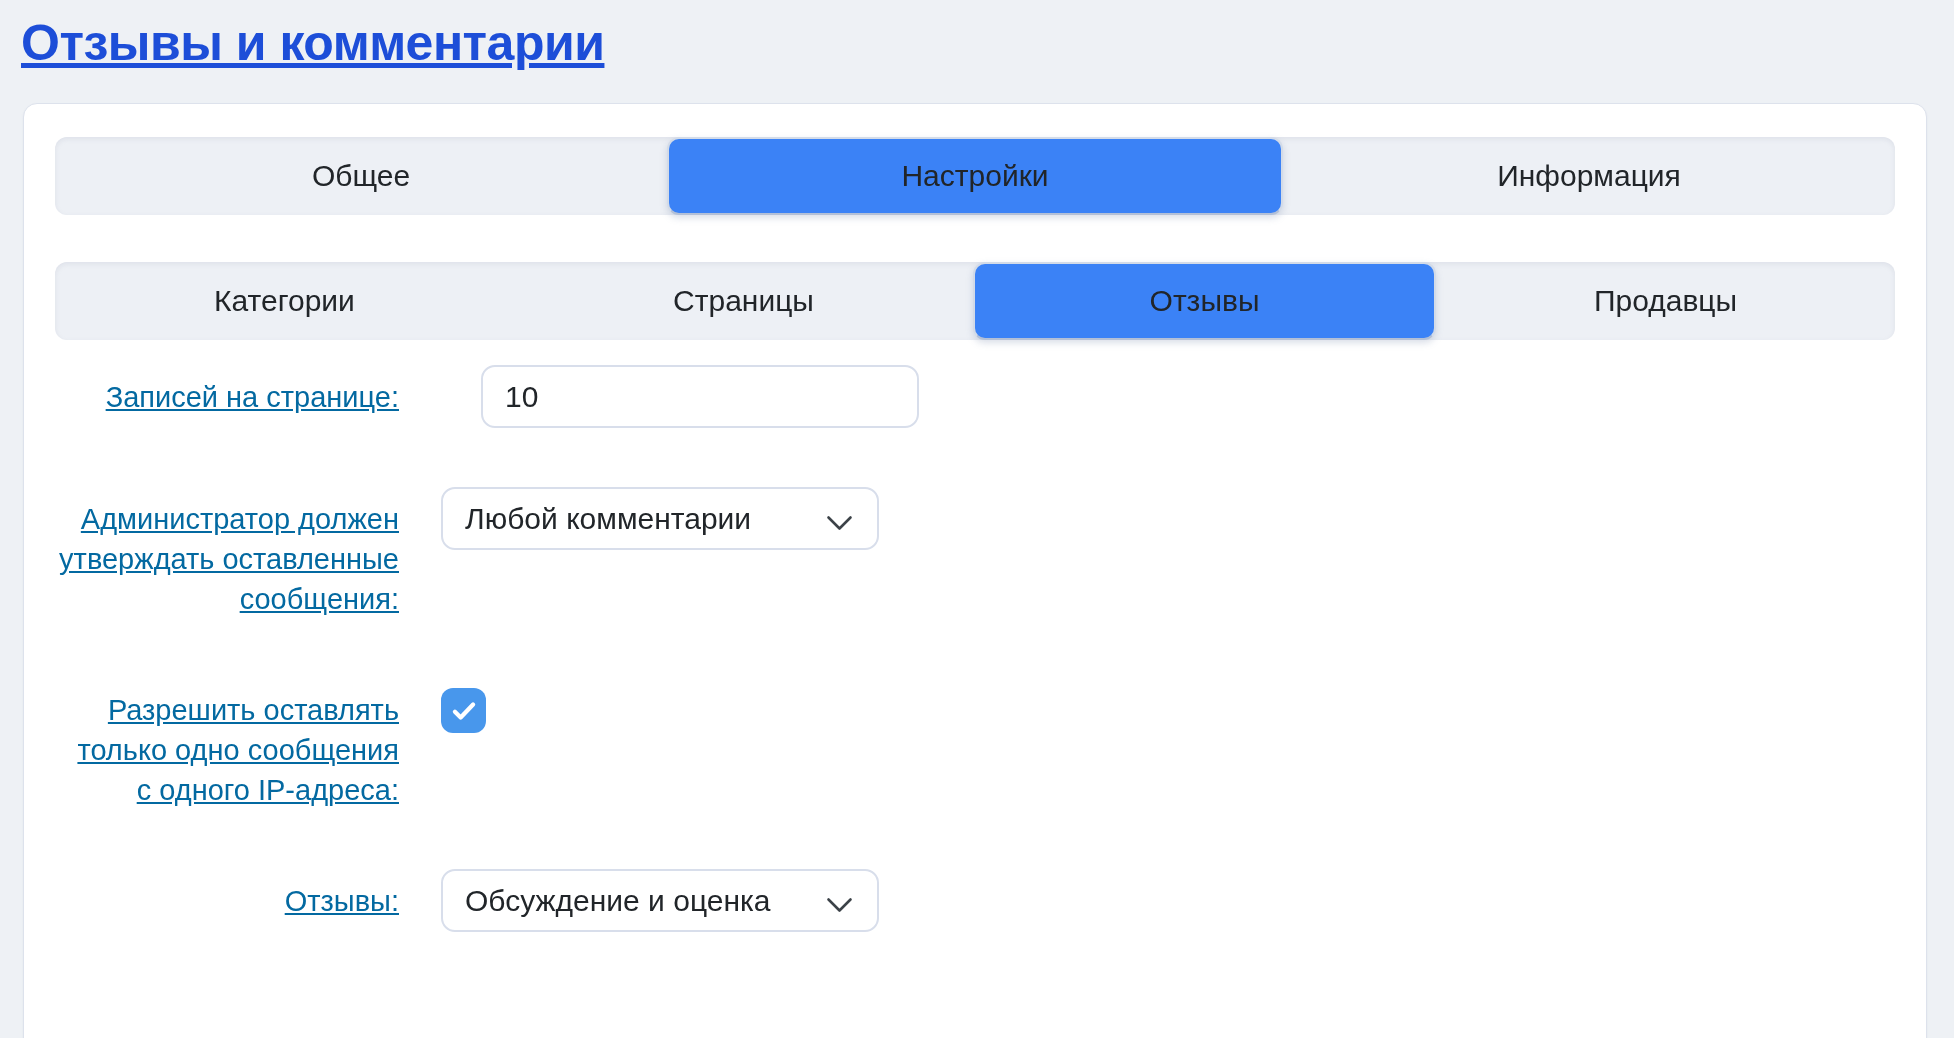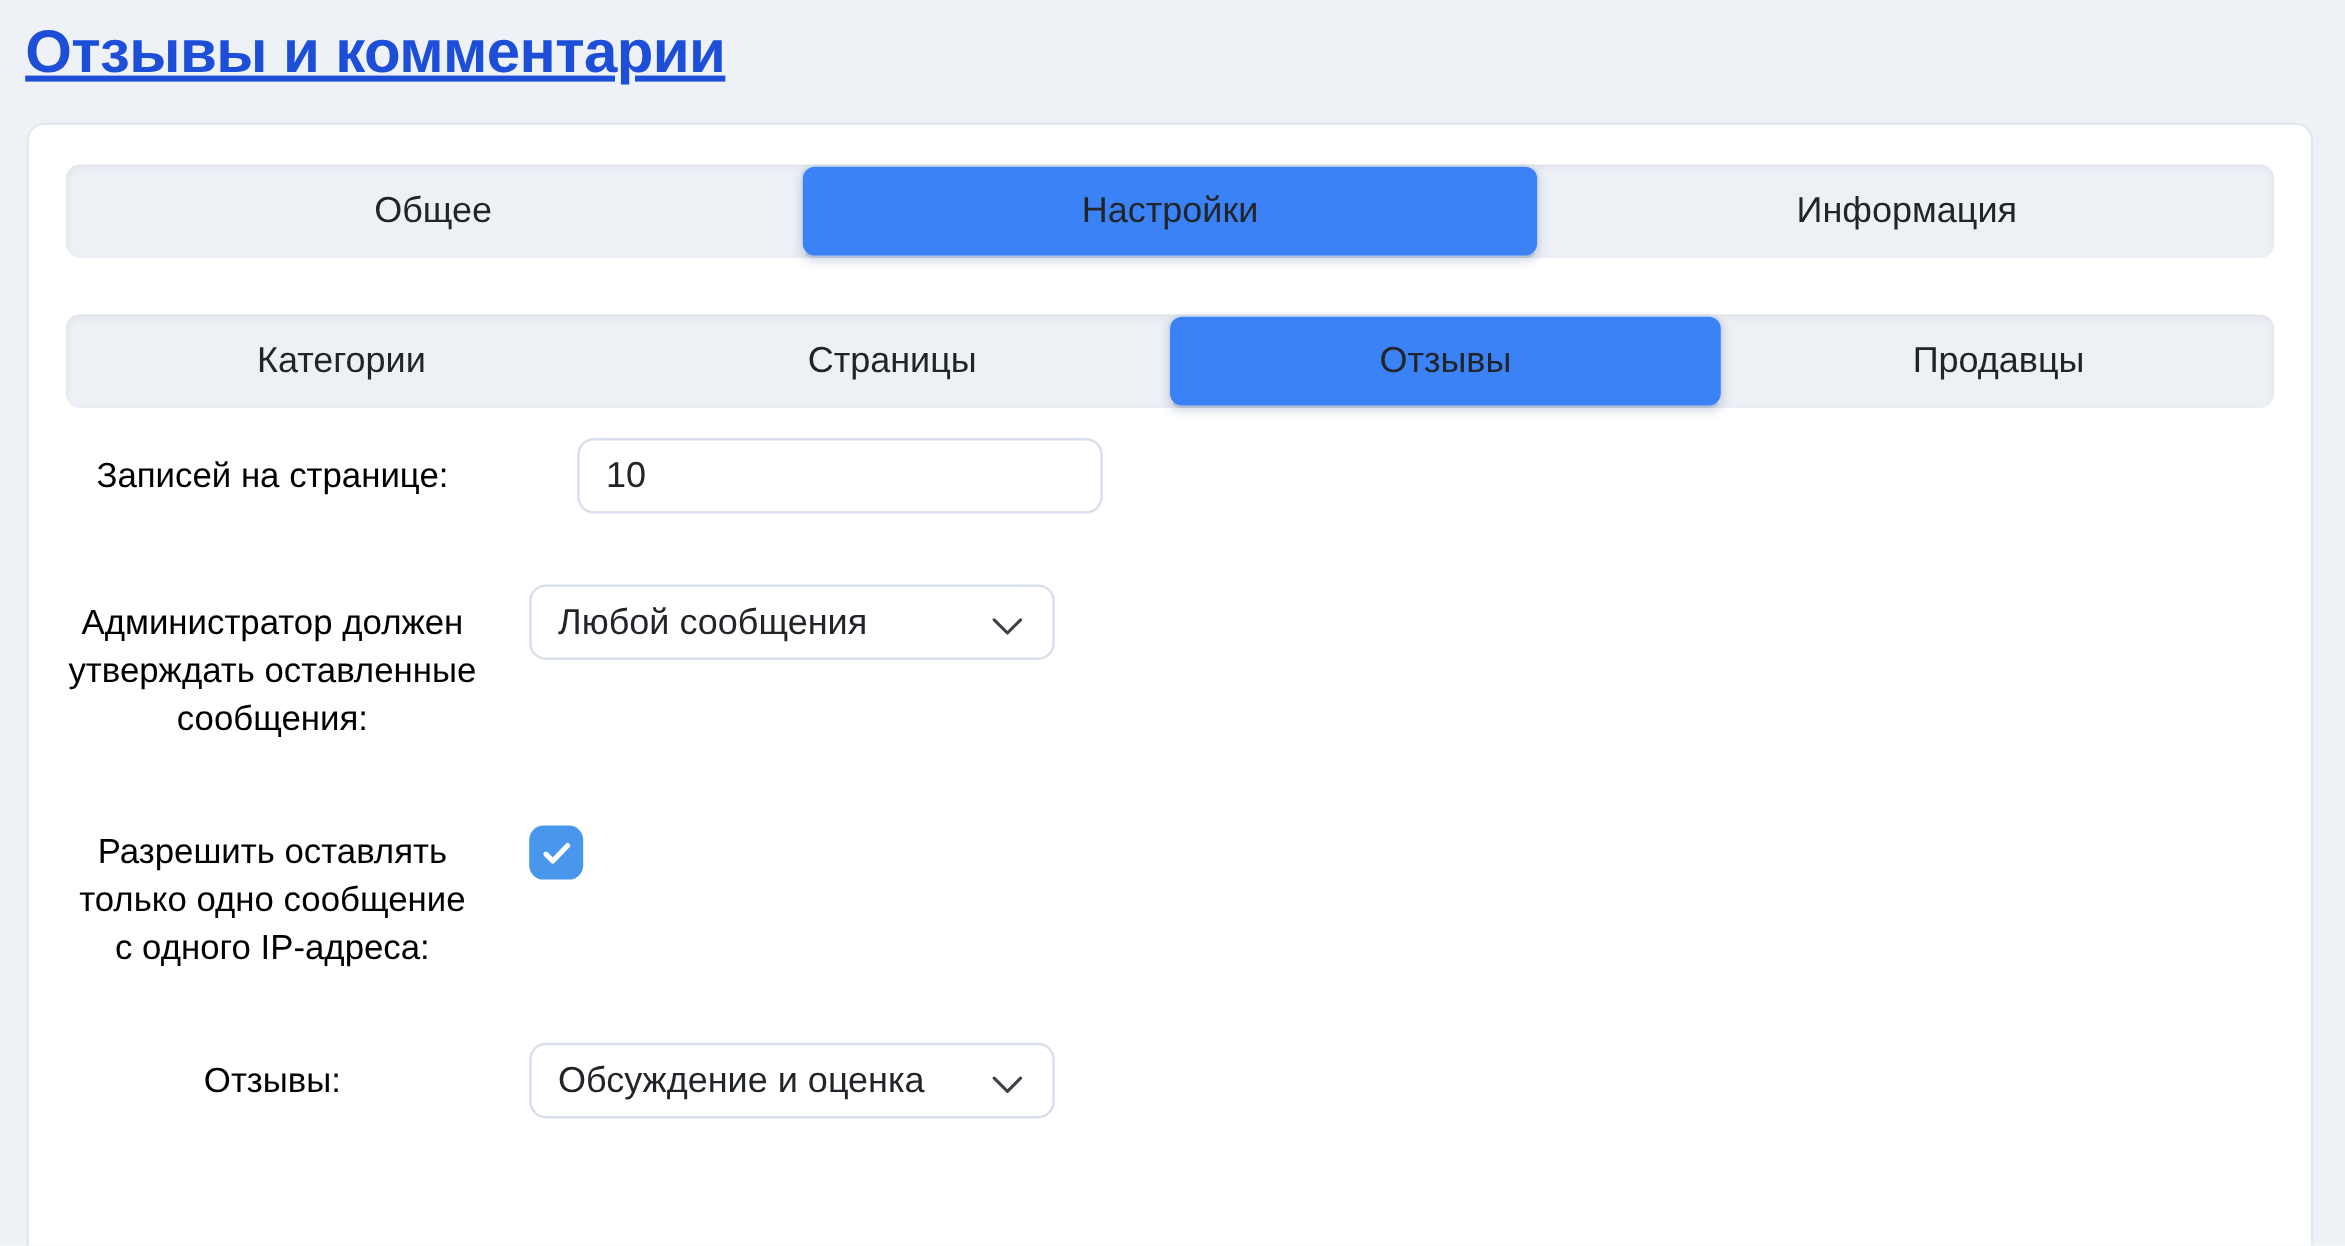--- a/index.html
+++ b/index.html
@@ -55,25 +55,26 @@
     box-shadow: 0 3px 7px rgba(120,138,172,0.28);
   }
   .form { padding-top: 0; }
   .form-row {
     display: flex;
     align-items: flex-start;
     margin-bottom: 59px;
   }
   .form-label {
     width: 344px;
-    text-align: center;
+    text-align: right;
     font-size: 29px;
     line-height: 40px;
     padding-top: 12px;
-    color: #000000;
+    color: #0369a1;
+    text-decoration: underline;
   }
   .form-control-cell { margin-left: 42px; }
   .text-input, .select-box {
     width: 438px;
     height: 63px;
     background: #ffffff;
     border: 2px solid #d8deeb;
     border-radius: 14px;
     font-size: 30px;
     color: #212529;
@@ -128,32 +129,32 @@
       <div class="form-label">Записей на странице:</div>
       <div class="form-control-cell">
         <input class="text-input" type="text" value="10" style="">
       </div>
     </div>
 
     <div class="form-row">
       <div class="form-label">Администратор должен утверждать оставленные сообщения:</div>
       <div class="form-control-cell">
         <div class="select-box" role="combobox">
-          <span>Любой сообщения</span>
+          <span>Любой комментарии</span>
           <span class="chevron">
             <svg width="27" height="16" viewBox="0 0 27 16">
               <path d="M2.5 2.5l11 11 11-11" stroke="#3c4248" stroke-width="2.6" fill="none" stroke-linecap="round" stroke-linejoin="round"></path>
             </svg>
           </span>
         </div>
       </div>
     </div>
 
     <div class="form-row">
-      <div class="form-label">Разрешить оставлять только одно сообщение с одного IP-адреса:</div>
+      <div class="form-label">Разрешить оставлять только одно сообщения с одного IP-адреса:</div>
       <div class="form-control-cell">
         <div class="checkbox" role="checkbox" aria-checked="true">
           <span>
             <svg width="32" height="32" viewBox="0 0 24 24">
               <path d="M5.2 12.6l4.3 4.3L18.8 7.2" stroke="#ffffff" stroke-width="3.2" fill="none" stroke-linecap="round" stroke-linejoin="round"></path>
             </svg>
           </span>
         </div>
       </div>
     </div>

